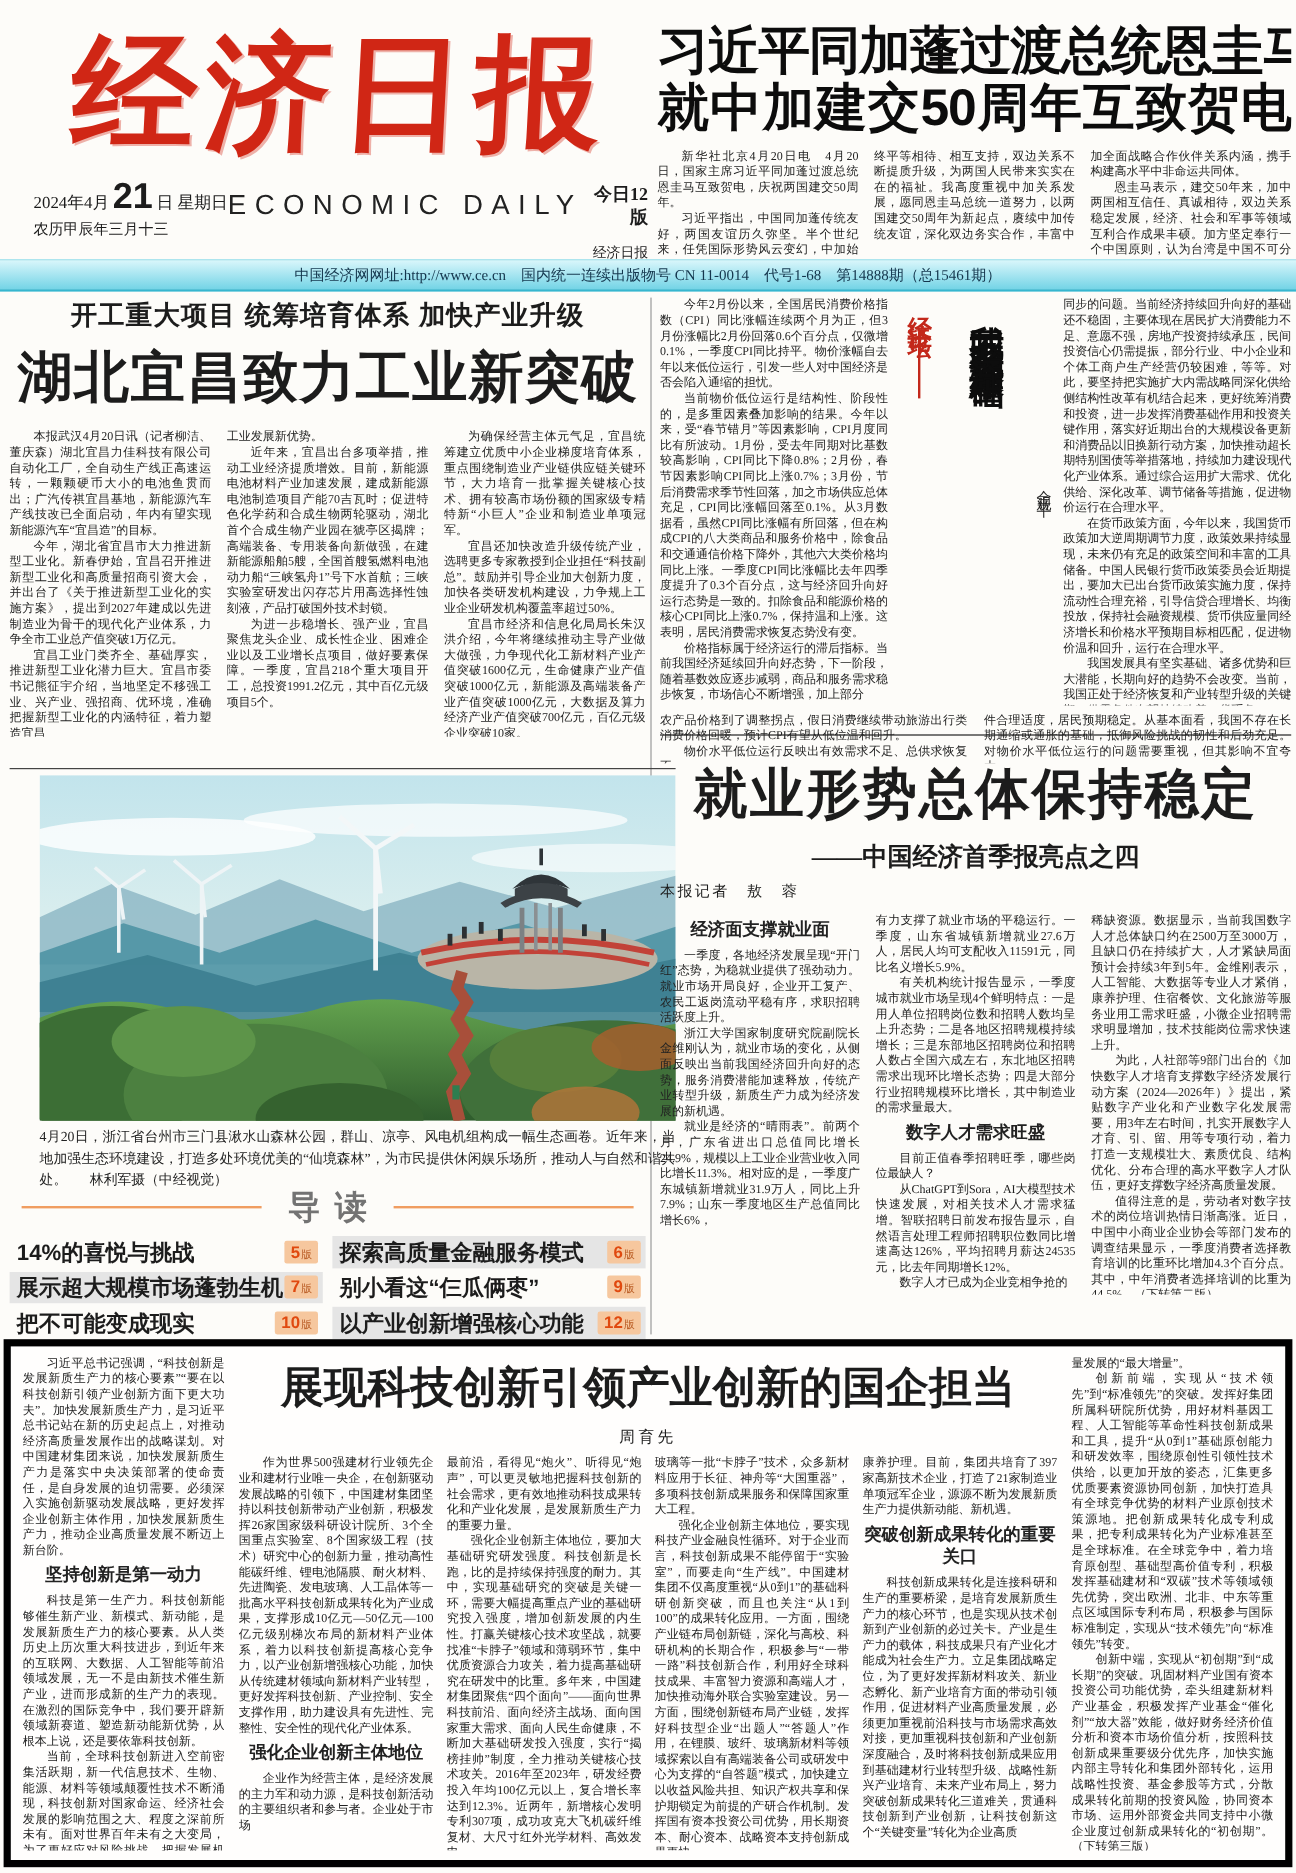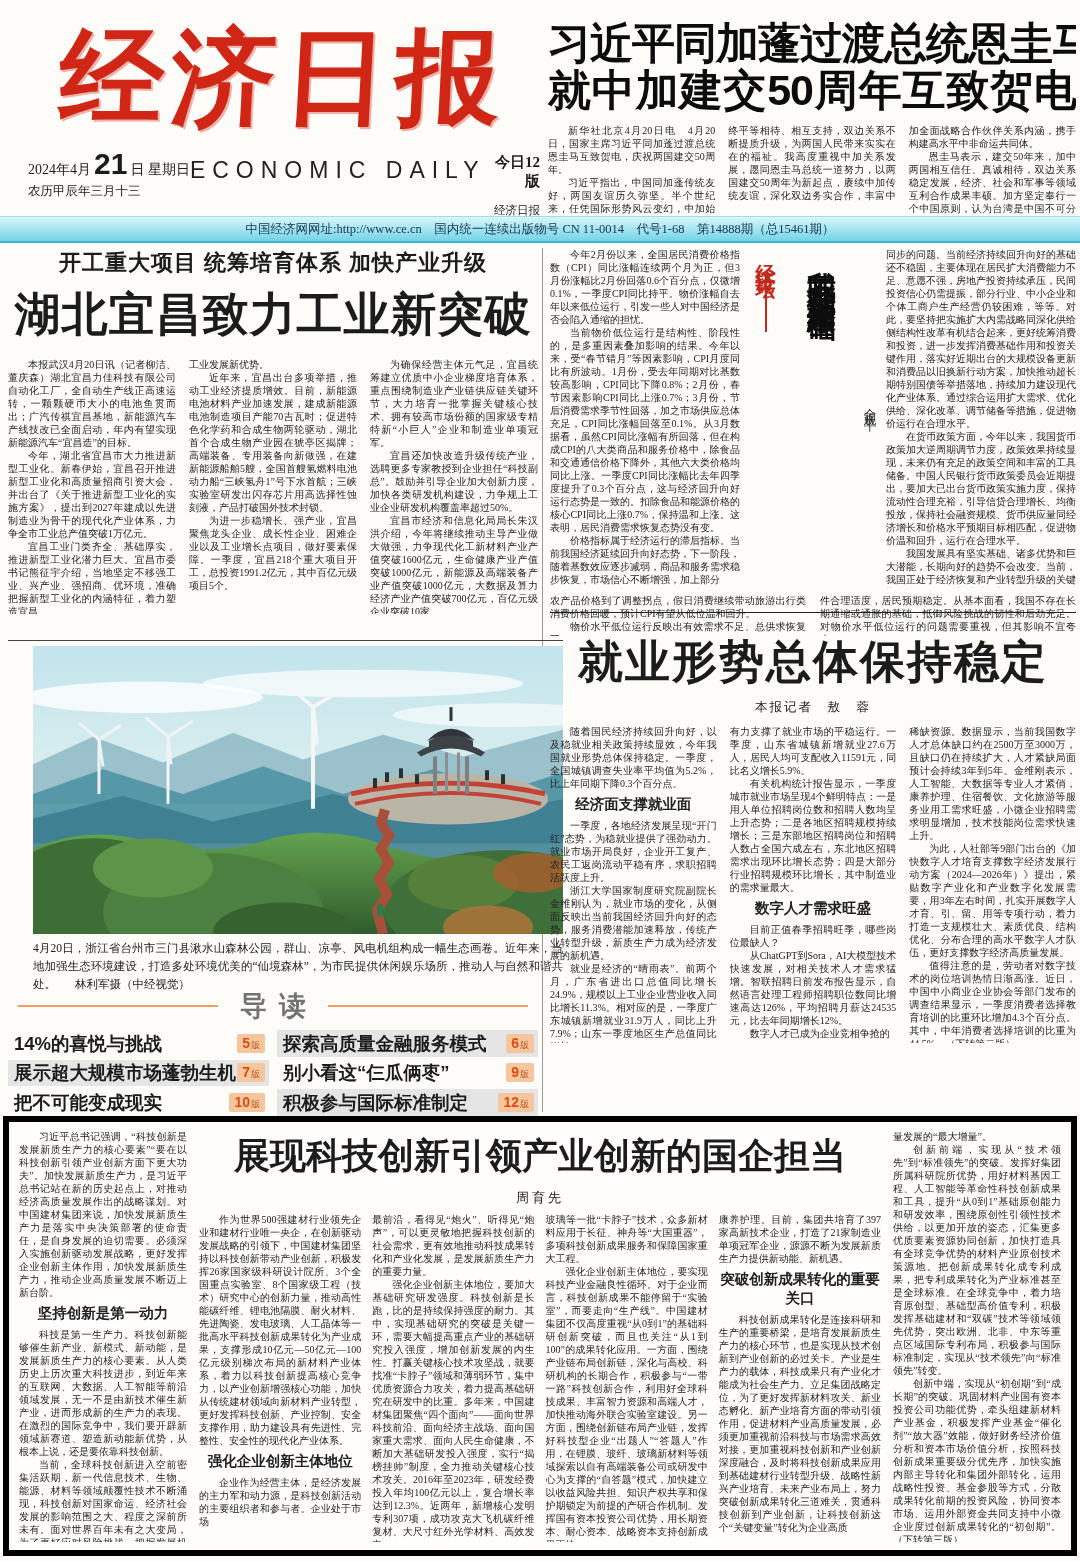--- a/index.html
+++ b/index.html
@@ -79,21 +79,21 @@
             margin-left:6px;font-family:"Liberation Sans",sans-serif;color:#0d0d0d;}
   .fm-author{width:26px;writing-mode:vertical-rl;font-size:12.5px;letter-spacing:6px;padding-top:150px;margin-left:4px;}
   .forum-main .fm-col2{flex:1;margin-left:8px;overflow:hidden;}
   .forum-bottom{display:flex;gap:14px;margin-top:6px;height:42px;overflow:hidden;}
   .forum-bottom > div{flex:1;overflow:hidden;}
 
   
   #jobs{position:absolute;left:550px;top:612px;width:526px;height:462px;border-top:1.5px solid #222;padding-top:19px;box-sizing:border-box;}
   #jobs .hl{font-size:45px;font-weight:900;text-align:center;letter-spacing:2px;font-family:"Liberation Sans",sans-serif;white-space:nowrap;}
   #jobs .sub{font-size:21px;font-weight:700;text-align:center;margin-top:8px;}
-  #jobs .byline{font-size:12.5px;text-align:center;margin:7px 0 9px;letter-spacing:2px;}
+  #jobs .byline{font-size:12.5px;text-align:left;margin:7px 0 9px;letter-spacing:2px;}
   #jobs .colrow{height:318px;}
 
   
   #feature{position:absolute;left:3px;top:1116px;width:1074px;height:440px;box-sizing:border-box;
            border:6px solid #000000;background:#fffefd;padding:8px 10px;display:flex;gap:12px;}
   .f-side{width:168px;overflow:hidden;}
   .f-mid{flex:1;display:flex;flex-direction:column;overflow:hidden;}
   .f-head{font-size:36px;font-weight:900;text-align:center;letter-spacing:0;white-space:nowrap;
           font-family:"Liberation Sans",sans-serif;margin-top:2px;}
   .f-byline{font-size:13px;text-align:center;margin:8px 0 6px;letter-spacing:3px;}
@@ -271,21 +271,21 @@
         </span>
     </div>
     <div class="daodu-item">
       <span class="label">别小看这“仨瓜俩枣”</span>
       <span class="badge">
           <b>9</b>
           <i>版</i>
         </span>
     </div>
     <div class="daodu-item shaded">
-      <span class="label">积极参与国际标准制定</span>
+      <span class="label">以产业创新增强核心功能</span>
       <span class="badge">
           <b>12</b>
           <i>版</i>
         </span>
     </div>
   </div>
 </div>
 
 <div id="forum">
   <div class="forum-main body-txt">
@@ -312,26 +312,24 @@
         <p class="para">物价水平低位运行反映出有效需求不足、总供求恢复不</p>
       </div>
     <div class="cont">
         <p class="para">件合理适度，居民预期稳定。从基本面看，我国不存在长期通缩或通胀的基础，抵御风险挑战的韧性和后劲充足。对物价水平低位运行的问题需要重视，但其影响不宜夸大。</p>
       </div>
   </div>
 </div>
 
 <div id="jobs">
   <div class="hl">就业形势总体保持稳定</div>
+  <div class="sub">——中国经济首季报亮点之四</div>
   <div class="byline">本报记者　敖　蓉</div>
   <div class="colrow body-txt">
     <div>
-      <div>
-          <p class="para">随着国民经济持续回升向好，以及稳就业相关政策持续显效，今年我国就业形势总体保持稳定。一季度，全国城镇调查失业率平均值为5.2%，比上年同期下降0.3个百分点。</p>
-        </div>
       <div class="subhd">经济面支撑就业面</div>
       <div>
           <p class="para">一季度，各地经济发展呈现“开门红”态势，为稳就业提供了强劲动力。就业市场开局良好，企业开工复产、农民工返岗流动平稳有序，求职招聘活跃度上升。</p>
           <p class="para">浙江大学国家制度研究院副院长金维刚认为，就业市场的变化，从侧面反映出当前我国经济回升向好的态势，服务消费潜能加速释放，传统产业转型升级，新质生产力成为经济发展的新机遇。</p>
           <p class="para">就业是经济的“晴雨表”。前两个月，广东省进出口总值同比增长24.9%，规模以上工业企业营业收入同比增长11.3%。相对应的是，一季度广东城镇新增就业31.9万人，同比上升7.9%；山东一季度地区生产总值同比增长6%，</p>
         </div>
     </div>
     <div>
       <div class="cont">
           <p class="para">有力支撑了就业市场的平稳运行。一季度，山东省城镇新增就业27.6万人，居民人均可支配收入11591元，同比名义增长5.9%。</p>

